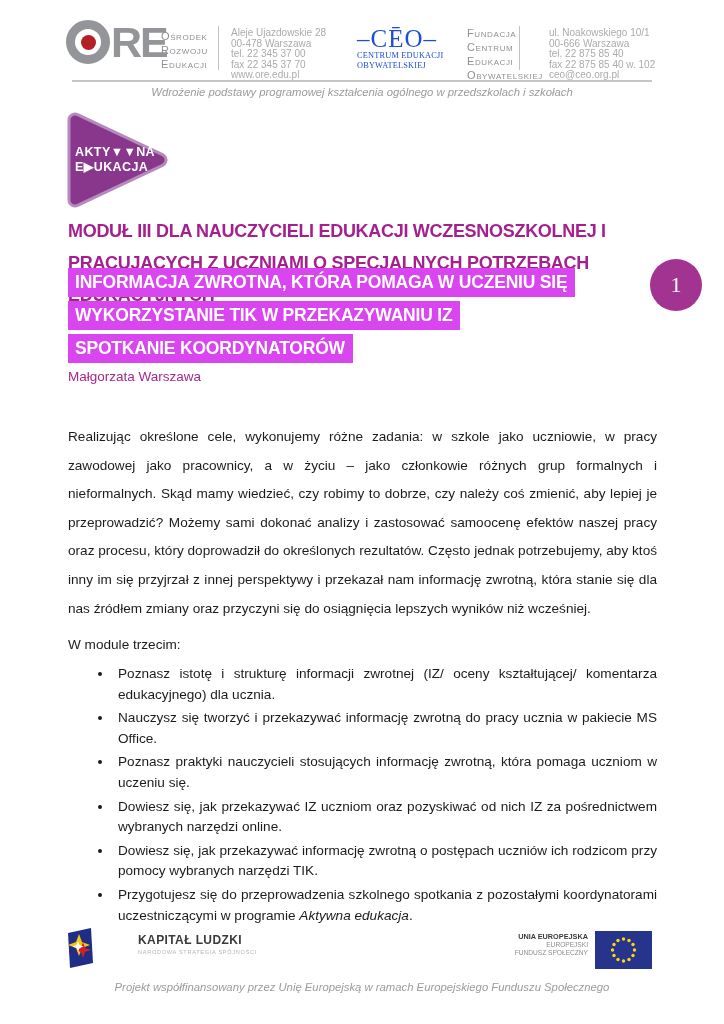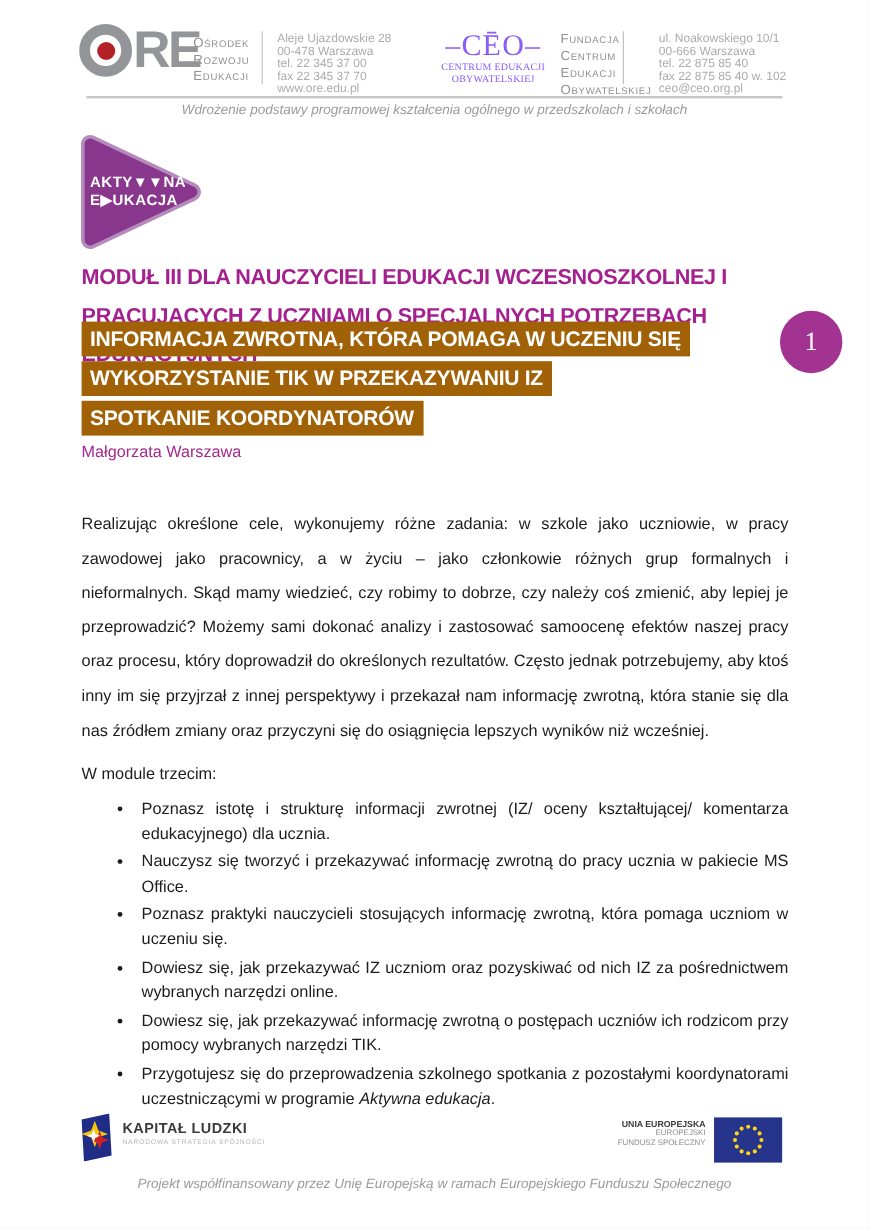--- a/index.html
+++ b/index.html
@@ -16,53 +16,53 @@
     background:#b32025;border-radius:50%;}
   .ore-re{font-size:43px;font-weight:bold;color:#939598;letter-spacing:-2px;line-height:44px;margin-left:1px;}
   .hdr-name{position:absolute;font-variant:small-caps;color:#8f9093;font-size:11px;
     line-height:14px;letter-spacing:0.6px;}
   .ore-name{left:161px;top:29px;}
   .ceo-name{left:467px;top:26px;}
   .hdr-vdiv{position:absolute;top:26px;width:1px;height:44px;background:#c3c3c3;}
   .hdr-addr{position:absolute;font-size:10px;line-height:10.6px;color:#aaabad;}
   .ore-addr{left:231px;top:28px;}
   .ceo-addr{left:549px;top:28px;}
-  .ceo-logo{position:absolute;left:357px;top:27px;width:108px;text-align:center;
-    font-family:"Liberation Serif",serif;color:#8b5cf6;}
+  .ceo-logo{position:absolute;left:357px;top:27px;width:108px;
+    font-family:"Liberation Serif",serif;color:#1d4ed8;}
   .ceo-logo .ceo-big{font-size:25px;line-height:24px;letter-spacing:1px;}
   .ceo-logo .ceo-sub{font-size:8.3px;line-height:9.5px;letter-spacing:0.2px;}
   .hdr-line{position:absolute;left:72px;top:80px;width:580px;height:2px;background:#c6c6c6;}
   .tagline{position:absolute;left:68px;top:86px;width:588px;text-align:center;
     font-style:italic;font-size:11.3px;color:#9b9b9b;}
   
   .akt{position:absolute;left:66px;top:110px;width:104px;height:100px;}
   .akt svg{position:absolute;left:0;top:0;}
   .akt .akt-text{position:absolute;left:9px;top:35px;color:#fff;font-weight:bold;
     font-size:12.5px;line-height:14.5px;letter-spacing:0.4px;}
   
   .module-heading{position:absolute;left:68px;top:215px;width:596px;
     font-size:18px;font-weight:bold;line-height:32px;color:#A5208F;letter-spacing:-0.3px;}
   .title-bars{position:absolute;left:68px;top:268px;}
-  .title-bars .bar{display:table;background:#a16207;color:#ffffff;font-weight:bold;
+  .title-bars .bar{display:table;background:#d946ef;color:#ffffff;font-weight:bold;
     font-size:17.5px;line-height:22px;padding:3px 8px 4px 7px;margin-bottom:4px;letter-spacing:-0.2px;}
   .author{position:absolute;left:68px;top:369px;font-size:13.5px;color:#A5288E;}
   .page-circle{position:absolute;left:650px;top:259px;width:52px;height:52px;border-radius:50%;
     background:#A23390;color:#fff;font-family:"Liberation Serif",serif;font-size:22px;
     display:flex;align-items:center;justify-content:center;}
   
   .para{position:absolute;left:68px;top:423px;width:589px;font-size:13.6px;
     line-height:28.6px;text-align:justify;color:#1c1c1c;}
   .list-intro{position:absolute;left:68px;top:637px;font-size:13.6px;color:#1c1c1c;text-align:center;}
   .bullets{position:absolute;left:68px;top:664px;width:589px;}
   .bullets ul{margin:0;padding-left:45px;}
   .bullets li{font-size:13.6px;line-height:20.6px;text-align:justify;color:#1c1c1c;
     padding-left:5px;margin-bottom:3px;}
   .bullets li em{font-style:italic;}
   
-  .kl-logo{position:absolute;left:66px;top:928px;display:flex;align-items:flex-start;}
+  .kl-logo{position:absolute;left:66px;top:928px;display:flex;align-items:flex-start;gap:36px;}
   .kl-text{margin-left:8px;padding-top:6px;}
   .kl-title{font-size:12px;font-weight:bold;color:#3a3a3a;letter-spacing:0.4px;line-height:13px;}
   .kl-sub{font-size:5.6px;color:#b5b5b5;letter-spacing:0.7px;margin-top:2px;}
   .eu-text{position:absolute;left:498px;top:933px;width:90px;text-align:right;line-height:8px;}
   .eu-text .l1{font-size:7.3px;font-weight:bold;color:#3a3a3a;}
   .eu-text .l2,.eu-text .l3{font-size:6.6px;color:#8d8d8d;}
   .eu-flag{position:absolute;left:595px;top:931px;}
   .financing{position:absolute;left:68px;top:981px;width:588px;text-align:center;
     font-style:italic;font-size:11.3px;color:#9b9b9b;}
 </style>

